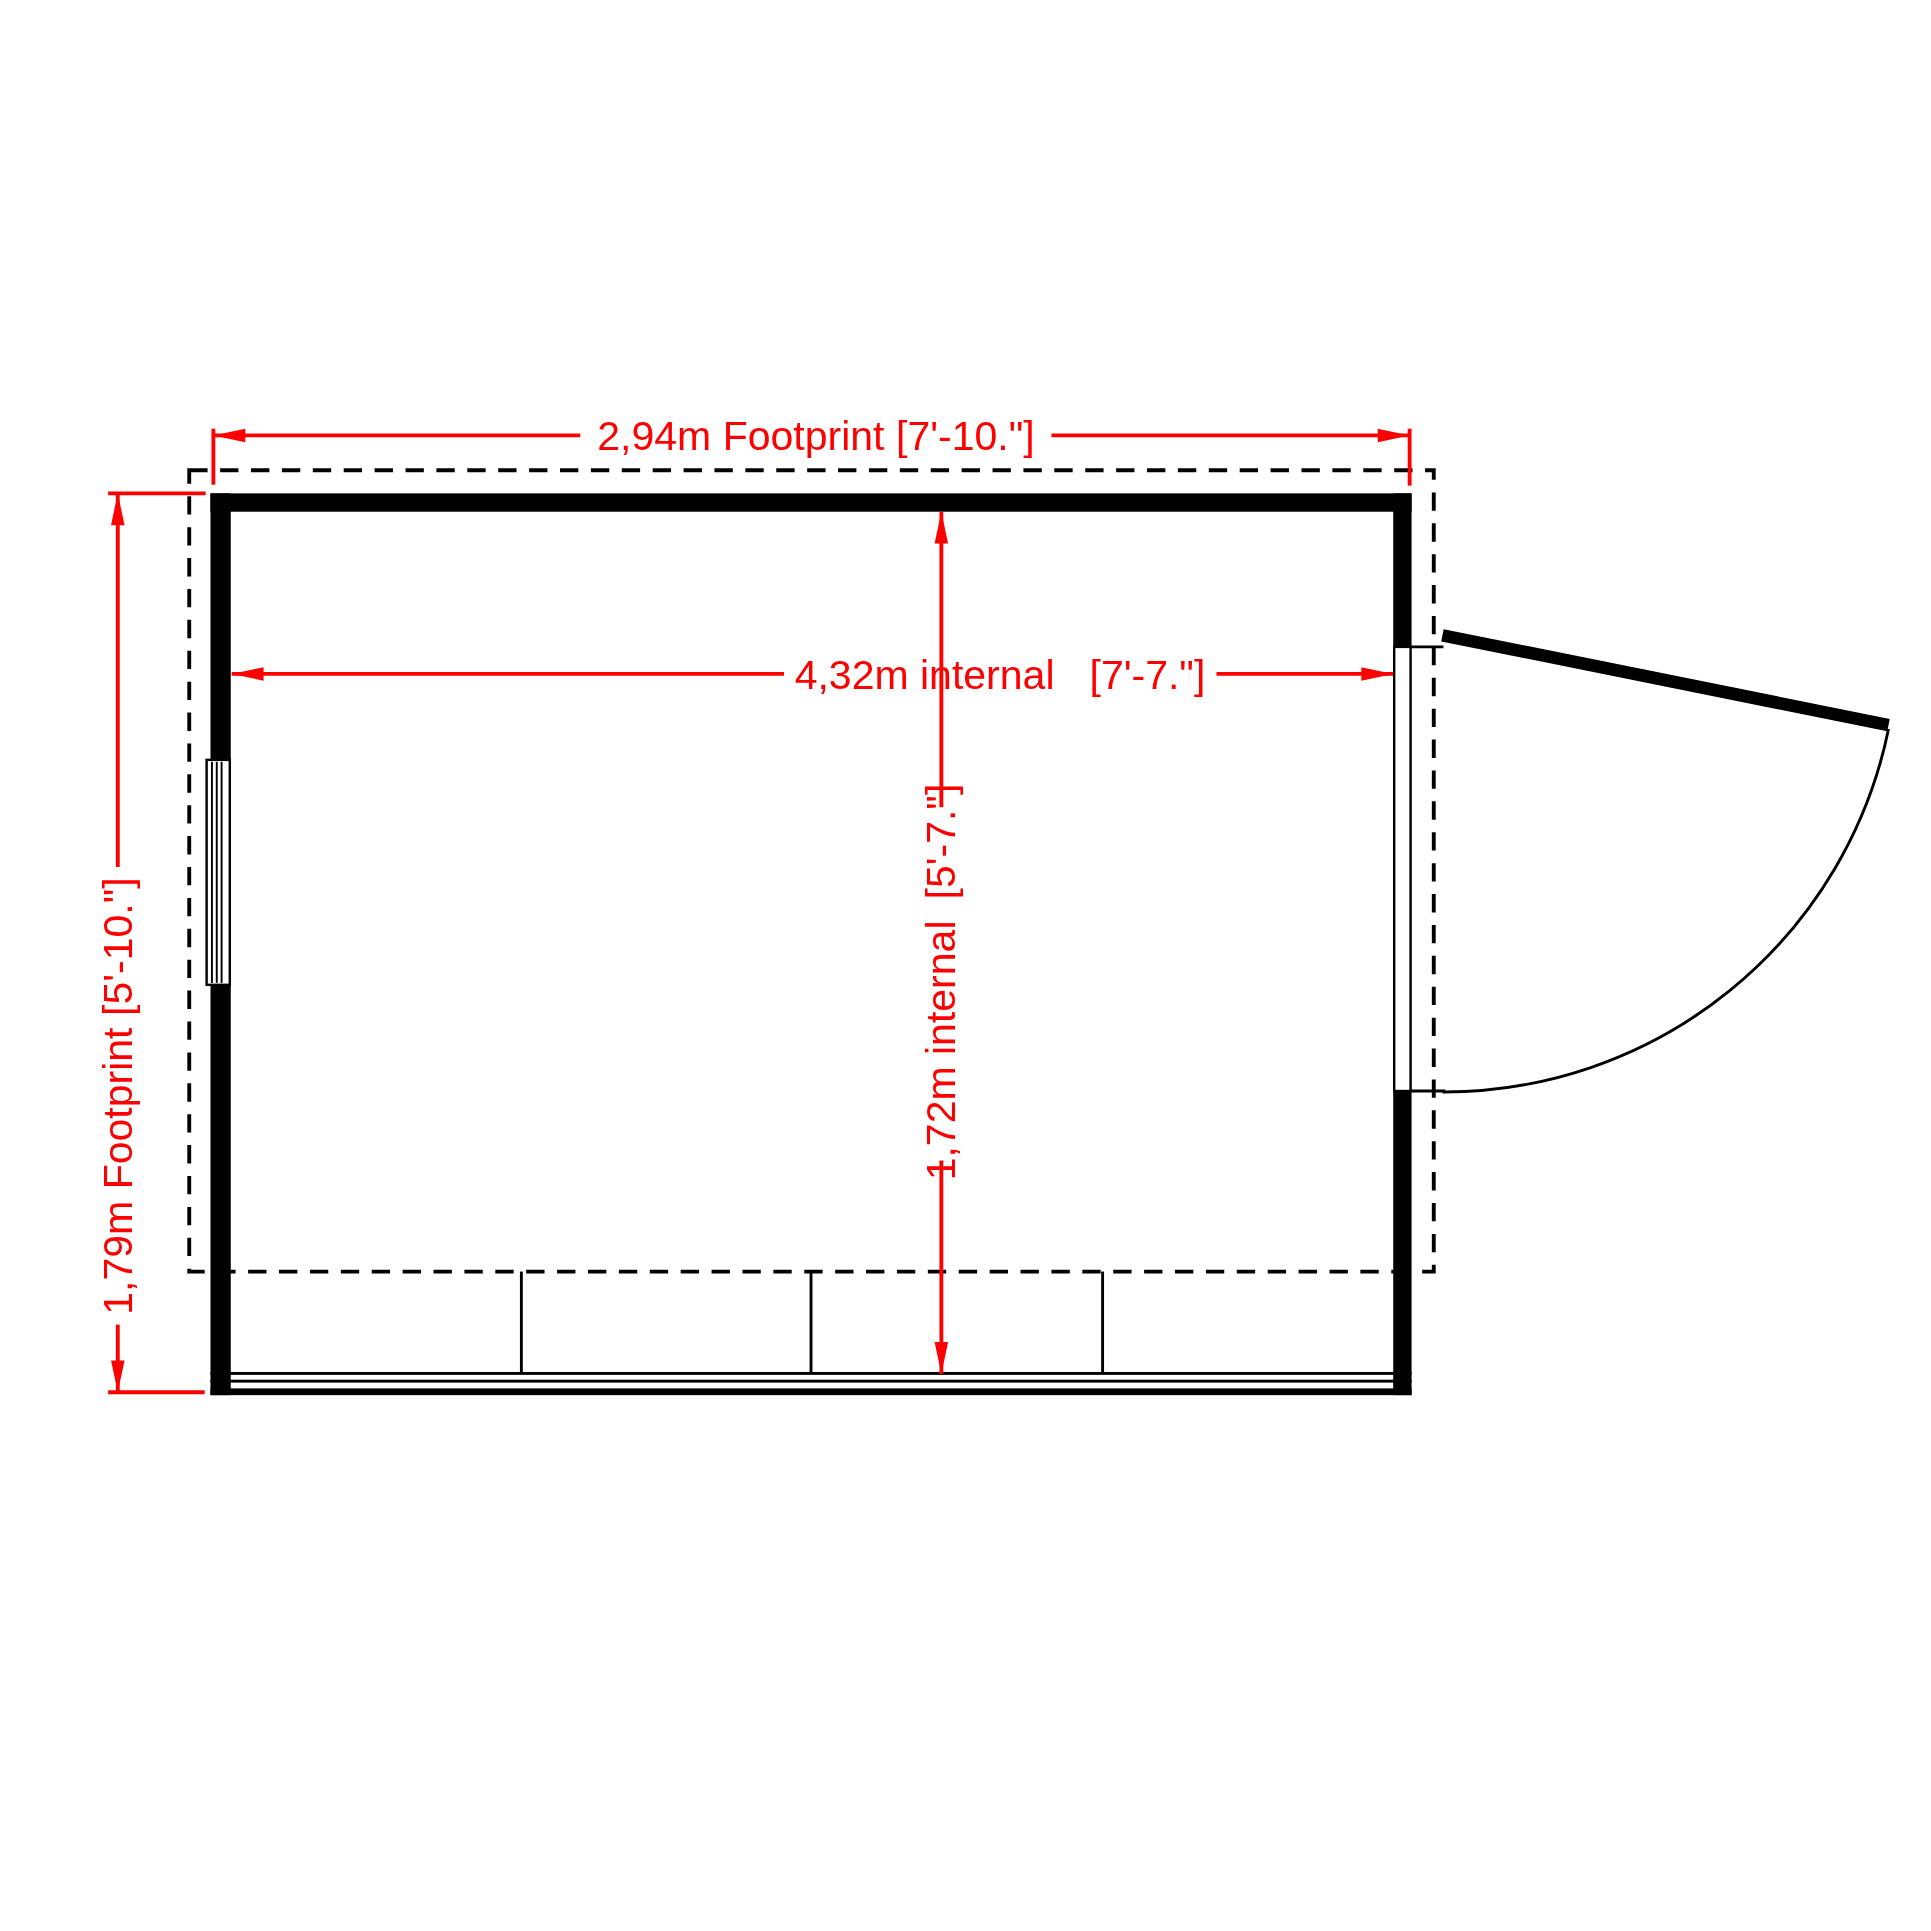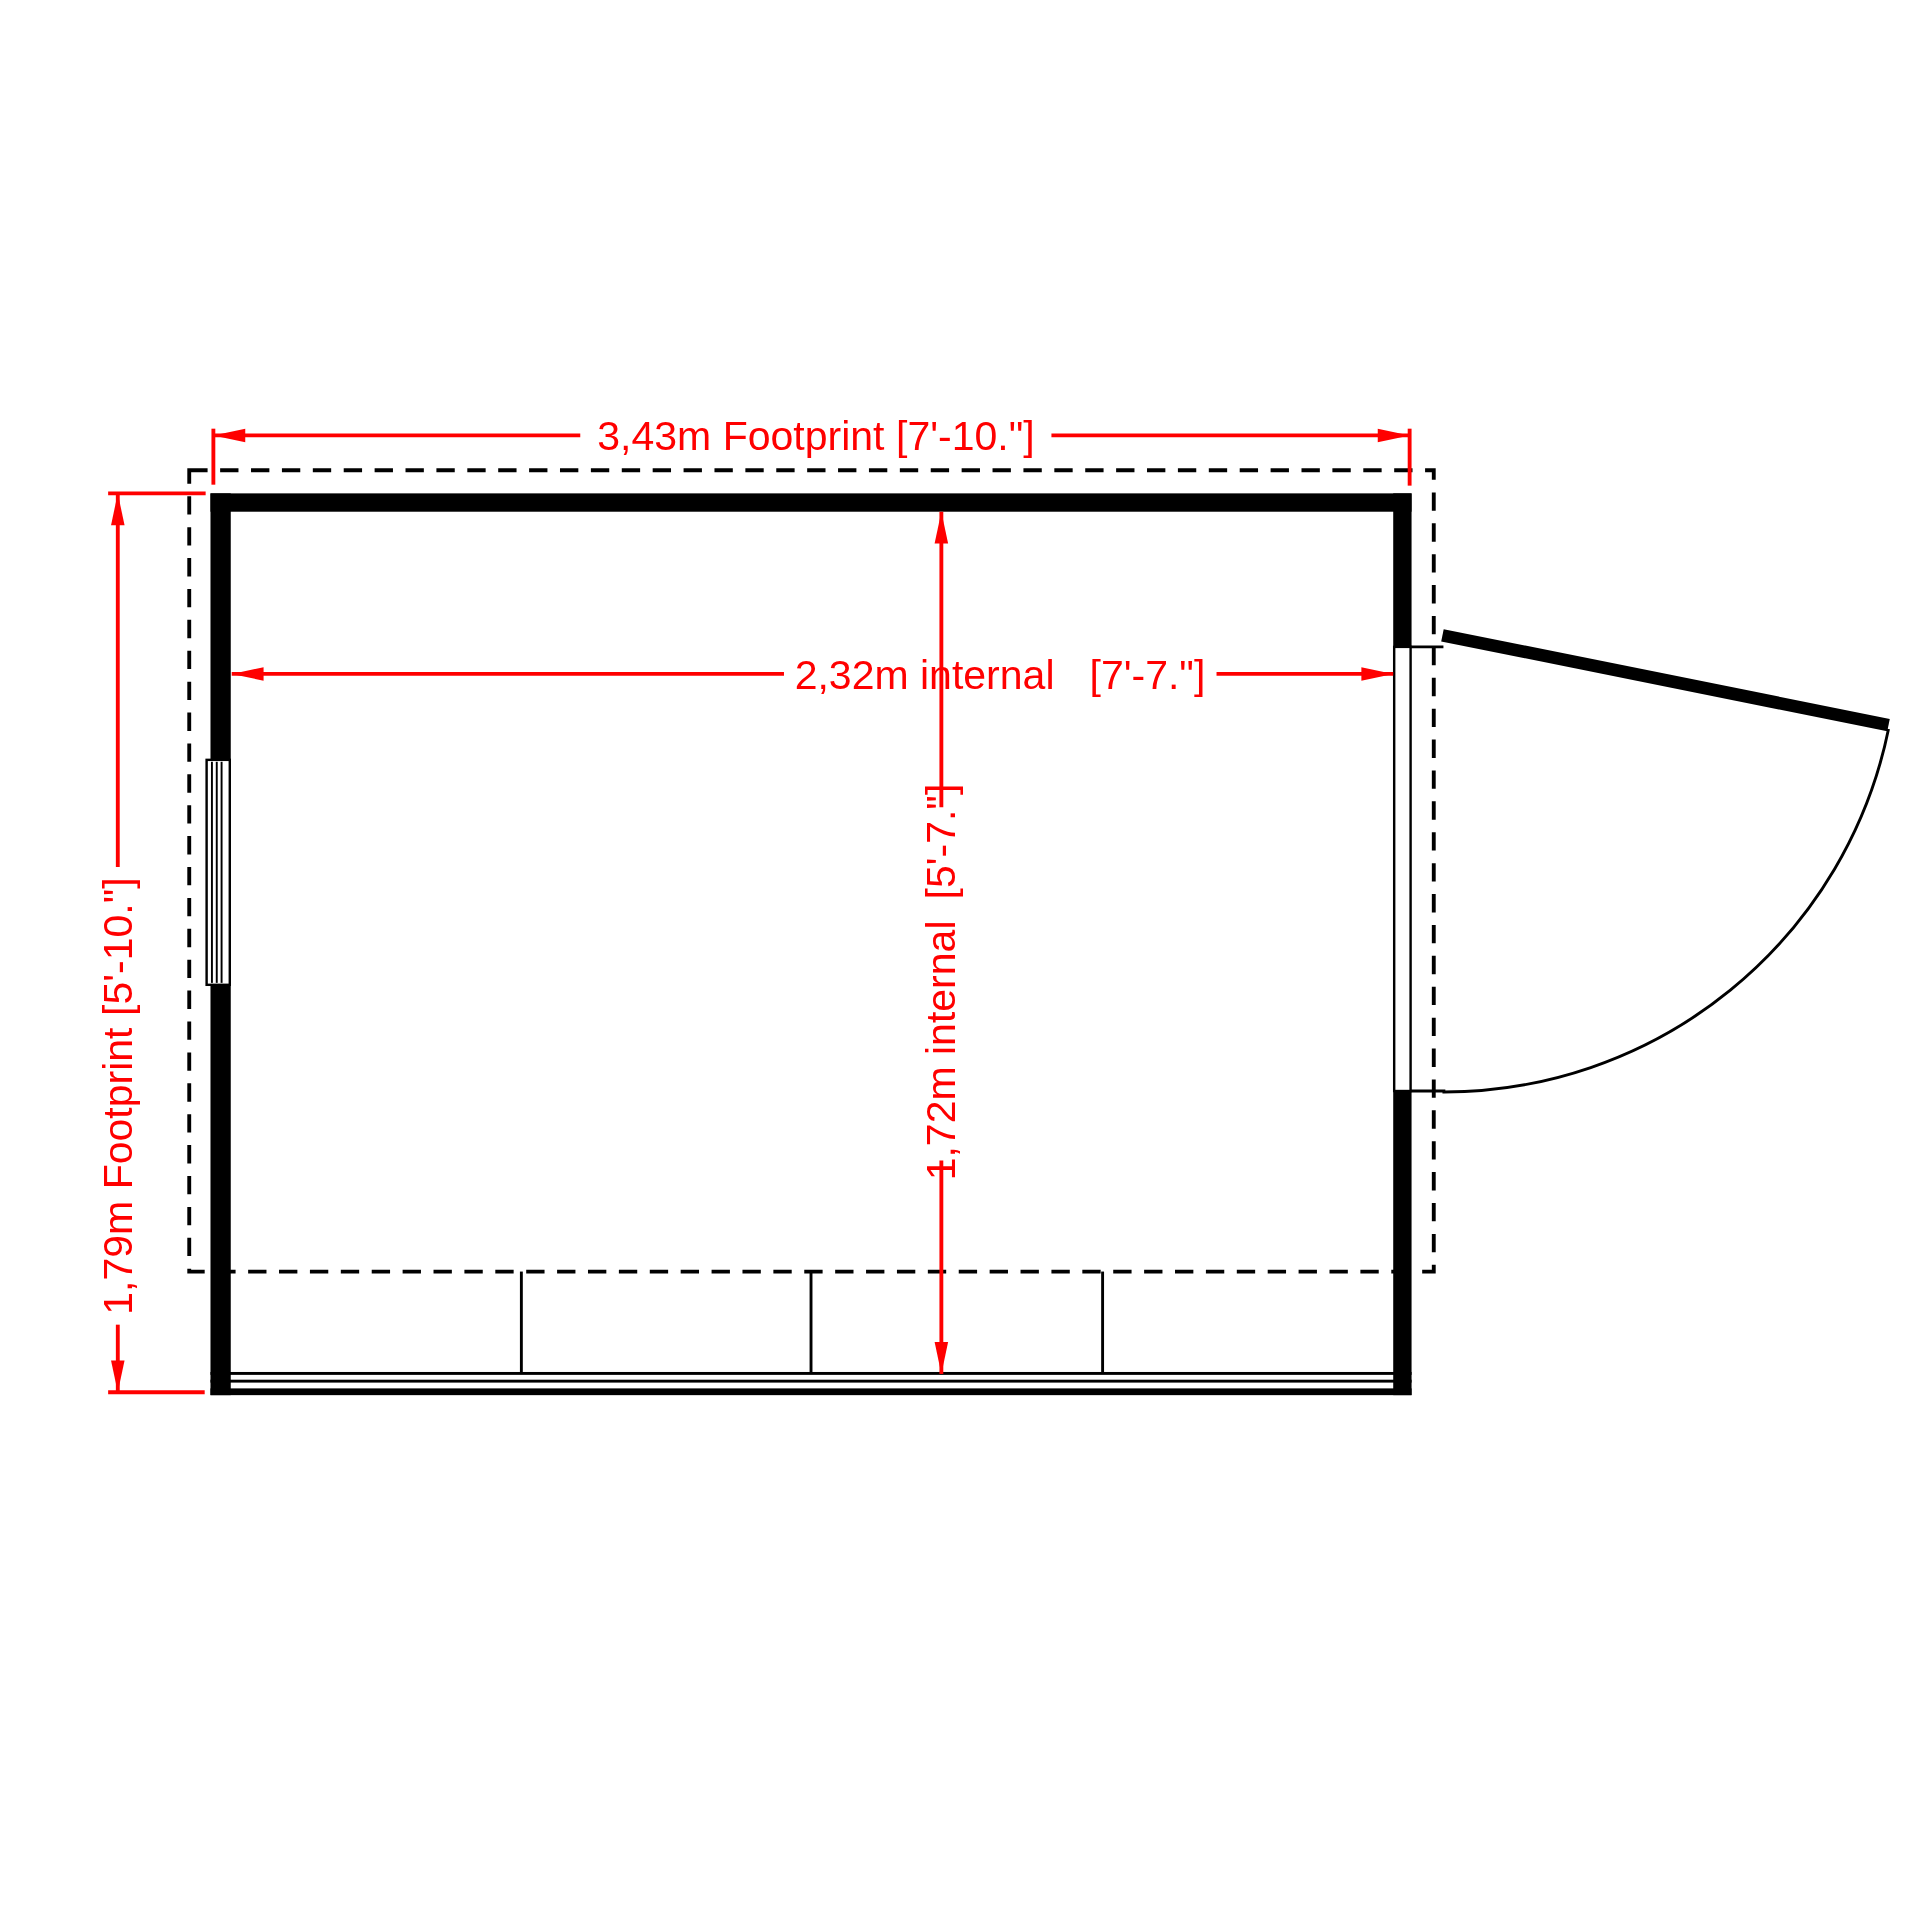--- a/index.html
+++ b/index.html
@@ -82,25 +82,25 @@
       <line x1="112" y1="511" x2="213" y2="511"></line>
       <line x1="112" y1="1442" x2="212" y2="1442"></line>
       <line x1="122" y1="511" x2="122" y2="898"></line>
       <line x1="122" y1="1372" x2="122" y2="1442"></line>
       <polygon points="122,511 115,544 129,544" fill="#FF0000" stroke="none"></polygon>
       <polygon points="122,1442 115,1409 129,1409" fill="#FF0000" stroke="none"></polygon>
     </g>
   </svg>
 
   <div class="dim-label" style="left:816px;top:436px;">
-    <span>3,43m Footprint</span><span class="imp">[7'-10."]</span>
+    <span>2,94m Footprint</span><span class="imp">[7'-10."]</span>
   </div>
 
   <div class="dim-label" style="left:1000px;top:675px;">
-    <span>2,32m internal</span><span class="imp gap-lg">[7'-7."]</span>
+    <span>4,32m internal</span><span class="imp gap-lg">[7'-7."]</span>
   </div>
 
   <div class="dim-label vert" style="left:941px;top:982px;">
     <span>1,72m internal</span><span class="imp gap-md">[5'-7."]</span>
   </div>
 
   <div class="dim-label vert" style="left:118px;top:1096px;">
     <span>1,79m Footprint</span><span class="imp">[5'-10."]</span>
   </div>
 

